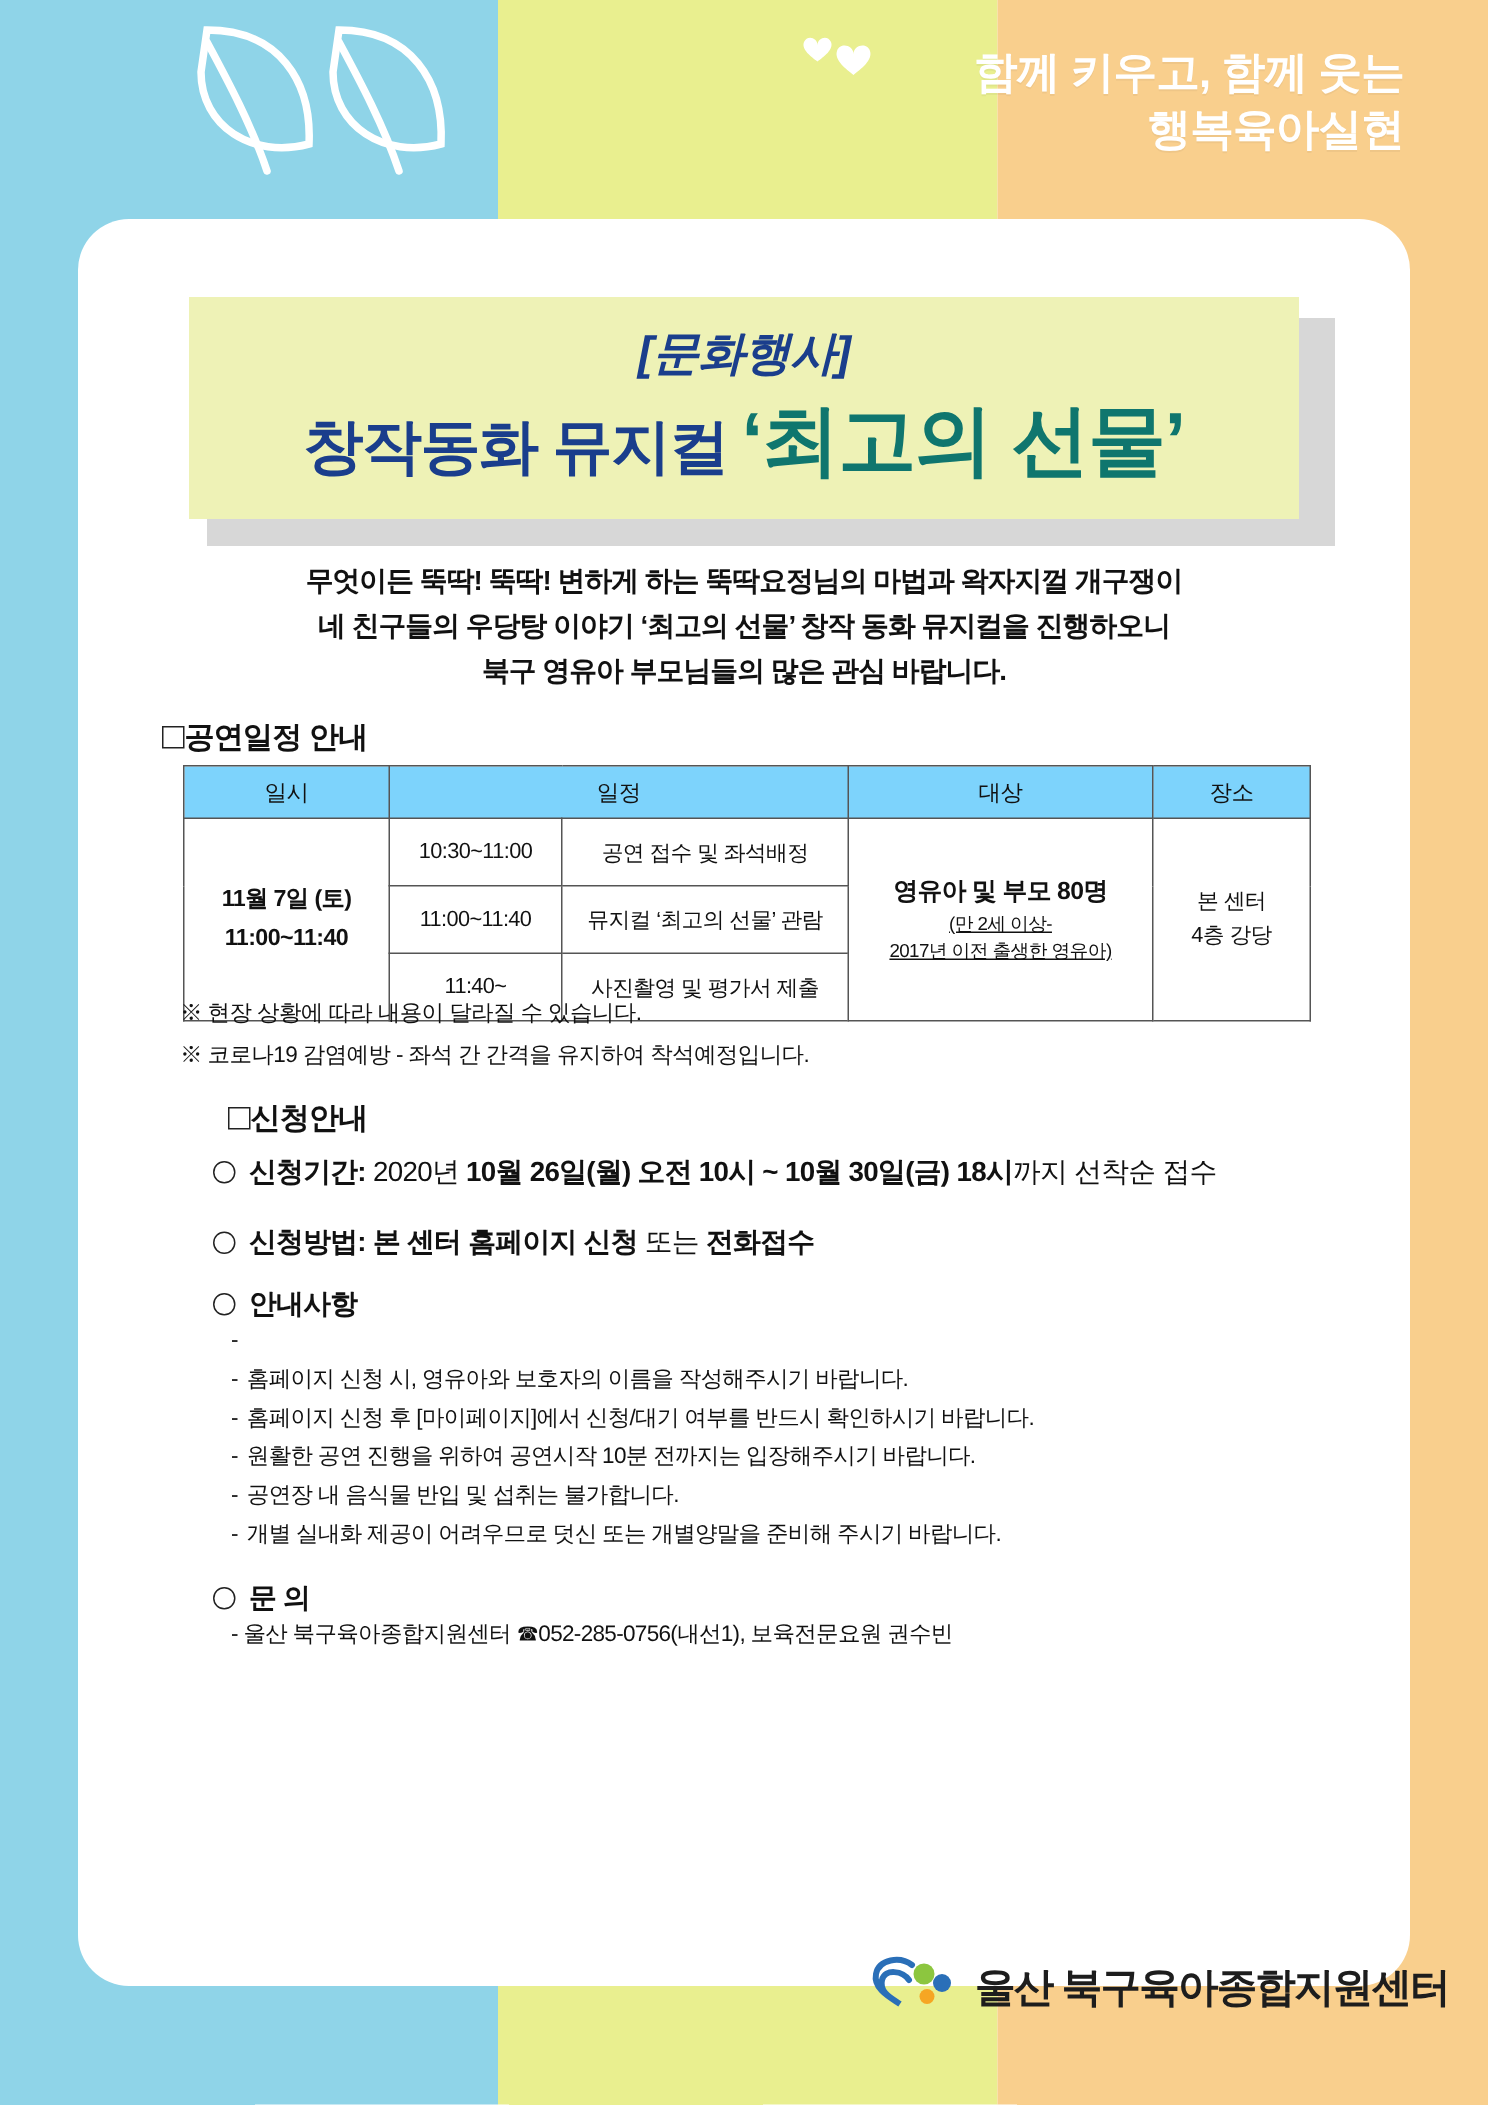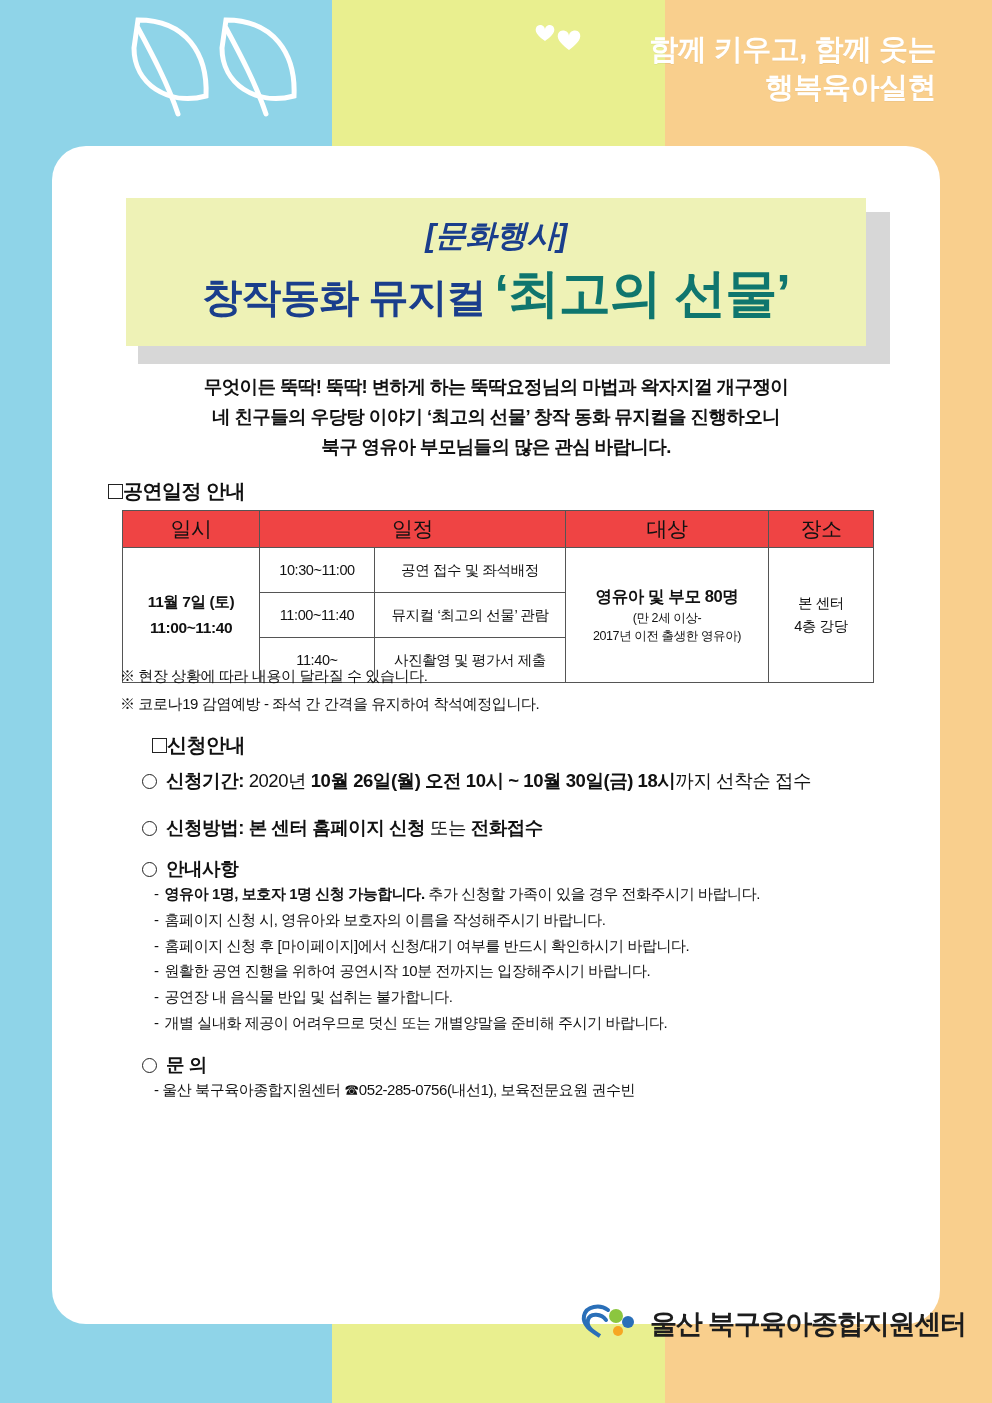--- a/index.html
+++ b/index.html
@@ -167,36 +167,36 @@
     letter-spacing: -0.4px;
   }
   table.schedule th,
   table.schedule td {
     border: 1px solid #555;
     text-align: center;
     vertical-align: middle;
     padding: 4px 2px;
   }
   table.schedule thead th {
-    background: #ef4444;
+    background: #7dd3fc;
     font-weight: normal;
     height: 26px;
-    font-size: 21px;
+    font-size: 15px;
   }
   td.when {
     width: 132px;
     font-weight: bold;
     font-size: 15.5px;
     line-height: 1.7;
   }
   td.time { width: 110px; height: 36px; }
   td.item { height: 36px; }
   td.target { width: 198px; line-height: 1.45; }
   td.target .big { font-weight: bold; font-size: 16.5px; }
-  td.target .sm { font-size: 12.5px; }
+  td.target .sm { font-size: 12.5px; text-decoration: underline; }
   td.place { width: 100px; line-height: 1.6; }
 
   
   .notes {
     position: absolute;
     left: 120px;
     top: 662px;
     font-size: 15px;
     color: #111;
     line-height: 1.85;
@@ -386,21 +386,20 @@
 
   <div class="gap-16"></div>
 
   <div class="bullet-o">
     <span class="circ"></span>
     <span>안내사항</span>
   </div>
   <div class="sub">
     <div class="row-dash">
       <span class="dash">-</span>
-      <span><span class="b">영유아 1명, 보호자 1명 신청 가능합니다.</span><span> 추가 신청할 가족이 있을 경우 전화주시기 바랍니다.</span></span>
     </div>
     <div class="row-dash">
       <span class="dash">-</span>
       <span>홈페이지 신청 시, 영유아와 보호자의 이름을 작성해주시기 바랍니다.</span>
     </div>
     <div class="row-dash">
       <span class="dash">-</span>
       <span>홈페이지 신청 후 [마이페이지]에서 신청/대기 여부를 반드시 확인하시기 바랍니다.</span>
     </div>
     <div class="row-dash">

